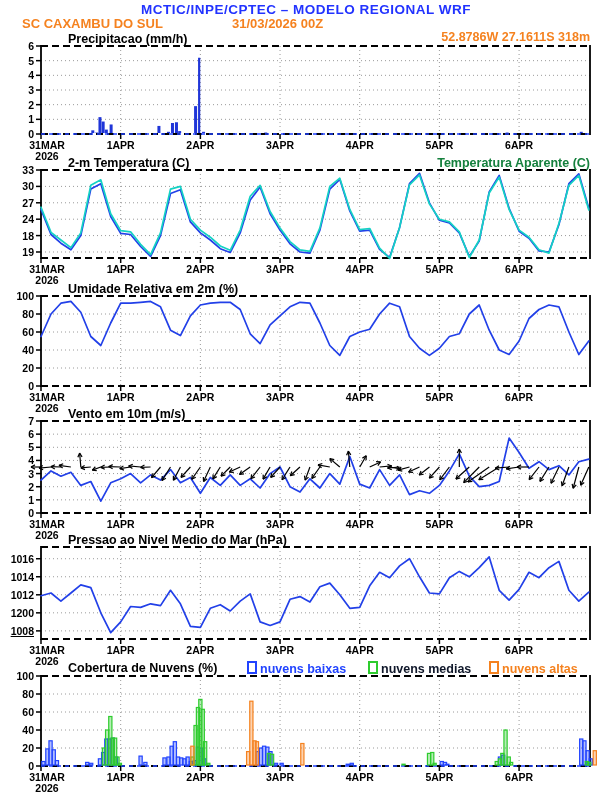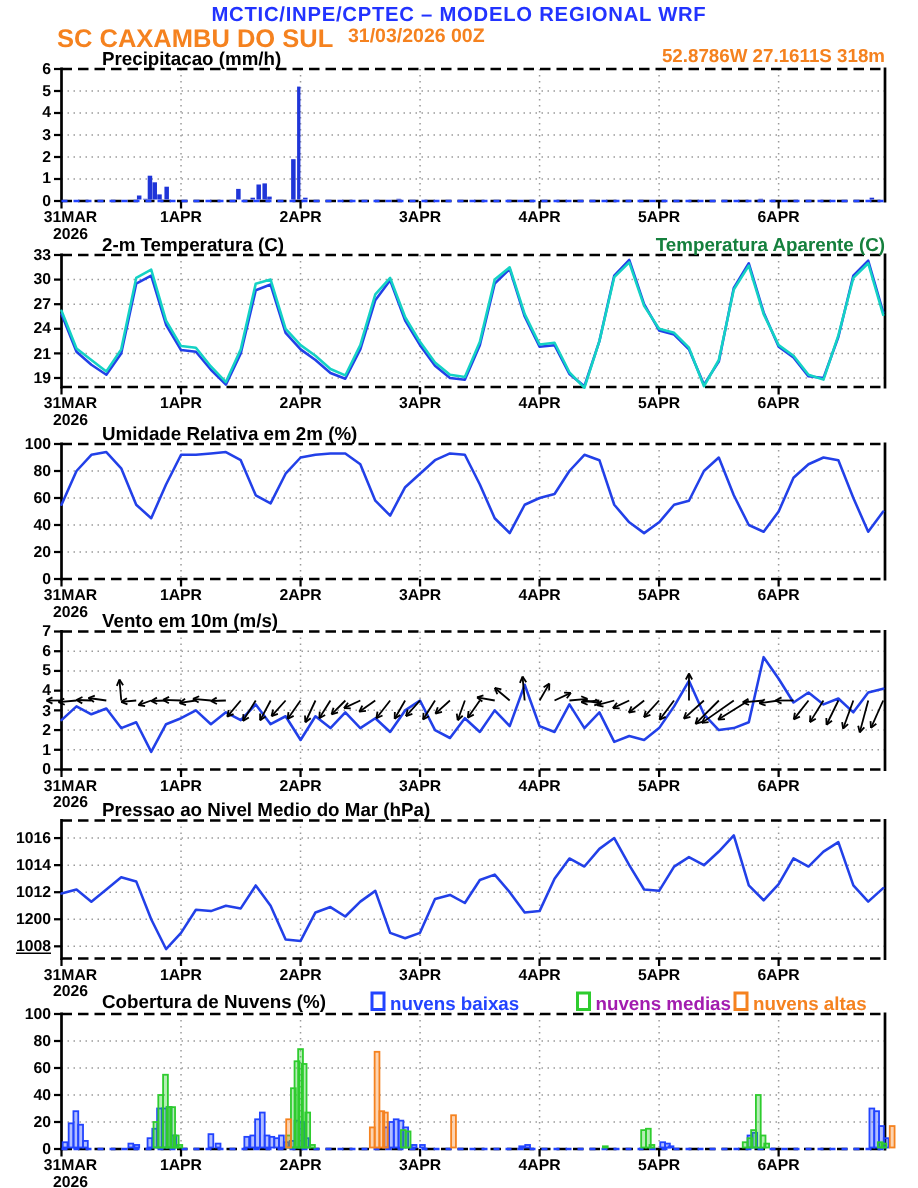--- a/index.html
+++ b/index.html
@@ -5,21 +5,21 @@
   html,body{margin:0;padding:0;}
   body{
     position:relative;width:612px;height:792px;background:#ffffff;
     font-family:"Liberation Sans", sans-serif;font-weight:bold;overflow:hidden;
   }
   .abs{position:absolute;}
   #hdr-title{top:2px;left:0;width:612px;text-align:center;font-size:13.5px;letter-spacing:.5px;}
   .orange{color:#f5821f;}
   .blue{color:#2233ff;}
   .cyan{color:#15803d;}
-  #station{top:16px;left:38px;font-size:17px;}
+  #station{top:16px;left:22px;font-size:13px;}
   #datetime{top:16px;left:232px;font-size:13px;}
   #location{top:30px;right:22px;font-size:12.5px;}
   .chart-title{font-size:12.5px;color:#000;height:14px;white-space:nowrap;}
   #legend-apparent{top:156px;right:22px;font-size:12.5px;}
   .cl-legend{top:661px;font-size:12.5px;white-space:nowrap;}
   .sq{display:inline-block;width:6px;height:9px;border:2px solid;background:#fff;
       margin-right:3px;vertical-align:-1px;}
   .ytick{font-size:10.5px;color:#000;text-align:right;width:34px;height:12px;}
   .xtick{font-size:10.5px;color:#000;text-align:center;width:44px;height:12px;white-space:nowrap;}
   svg{position:absolute;top:0;left:0;}
@@ -482,21 +482,21 @@
 <div class="abs chart-title" style="top:282px;left:68px">Umidade Relativa em 2m (%)</div>
 <div class="abs chart-title" style="top:407px;left:68px">Vento em 10m (m/s)</div>
 <div class="abs chart-title" style="top:533px;left:68px">Pressao ao Nivel Medio do Mar (hPa)</div>
 <div class="abs chart-title" style="top:661px;left:68px">Cobertura de Nuvens (%)</div>
 
 <div class="abs cyan" id="legend-apparent">Temperatura Aparente (C)</div>
 
 <div class="abs cl-legend" style="left:247px;color:#2244ff">
   <span class="sq" style="border-color:#2244ff"></span><span>nuvens baixas</span>
 </div>
-<div class="abs cl-legend" style="left:384px;color:#a21caf">
+<div class="abs cl-legend" style="left:368px;color:#0f172a">
   <span class="sq" style="border-color:#2ecc2e"></span><span>nuvens medias</span>
 </div>
 <div class="abs cl-legend" style="left:489px;color:#f5821f">
   <span class="sq" style="border-color:#f5821f"></span><span>nuvens altas</span>
 </div>
 
 <div class="abs ytick" style="left: 0px; top: 128px;">0</div>
 <div class="abs ytick" style="left: 0px; top: 113.333px;">1</div>
 <div class="abs ytick" style="left: 0px; top: 98.6667px;">2</div>
 <div class="abs ytick" style="left: 0px; top: 84px;">3</div>
@@ -505,21 +505,21 @@
 <div class="abs ytick" style="left: 0px; top: 40px;">6</div>
 <div class="abs xtick" style="left: 25px; top: 139px;">31MAR</div>
 <div class="abs xtick" style="left: 98.6807px; top: 139px;">1APR</div>
 <div class="abs xtick" style="left: 178.361px; top: 139px;">2APR</div>
 <div class="abs xtick" style="left: 258.042px; top: 139px;">3APR</div>
 <div class="abs xtick" style="left: 337.723px; top: 139px;">4APR</div>
 <div class="abs xtick" style="left: 417.403px; top: 139px;">5APR</div>
 <div class="abs xtick" style="left: 497.084px; top: 139px;">6APR</div>
 <div class="abs xtick" style="left: 25px; top: 150px;">2026</div>
 <div class="abs ytick" style="left: 0px; top: 245.988px;">19</div>
-<div class="abs ytick" style="left: 0px; top: 229.59px;">21</div>
+<div class="abs ytick" style="left: 0px; top: 229.59px;">18</div>
 <div class="abs ytick" style="left: 0px; top: 213.193px;">24</div>
 <div class="abs ytick" style="left: 0px; top: 196.795px;">27</div>
 <div class="abs ytick" style="left: 0px; top: 180.398px;">30</div>
 <div class="abs ytick" style="left: 0px; top: 164px;">33</div>
 <div class="abs xtick" style="left: 25px; top: 263px;">31MAR</div>
 <div class="abs xtick" style="left: 98.6807px; top: 263px;">1APR</div>
 <div class="abs xtick" style="left: 178.361px; top: 263px;">2APR</div>
 <div class="abs xtick" style="left: 258.042px; top: 263px;">3APR</div>
 <div class="abs xtick" style="left: 337.723px; top: 263px;">4APR</div>
 <div class="abs xtick" style="left: 417.403px; top: 263px;">5APR</div>

